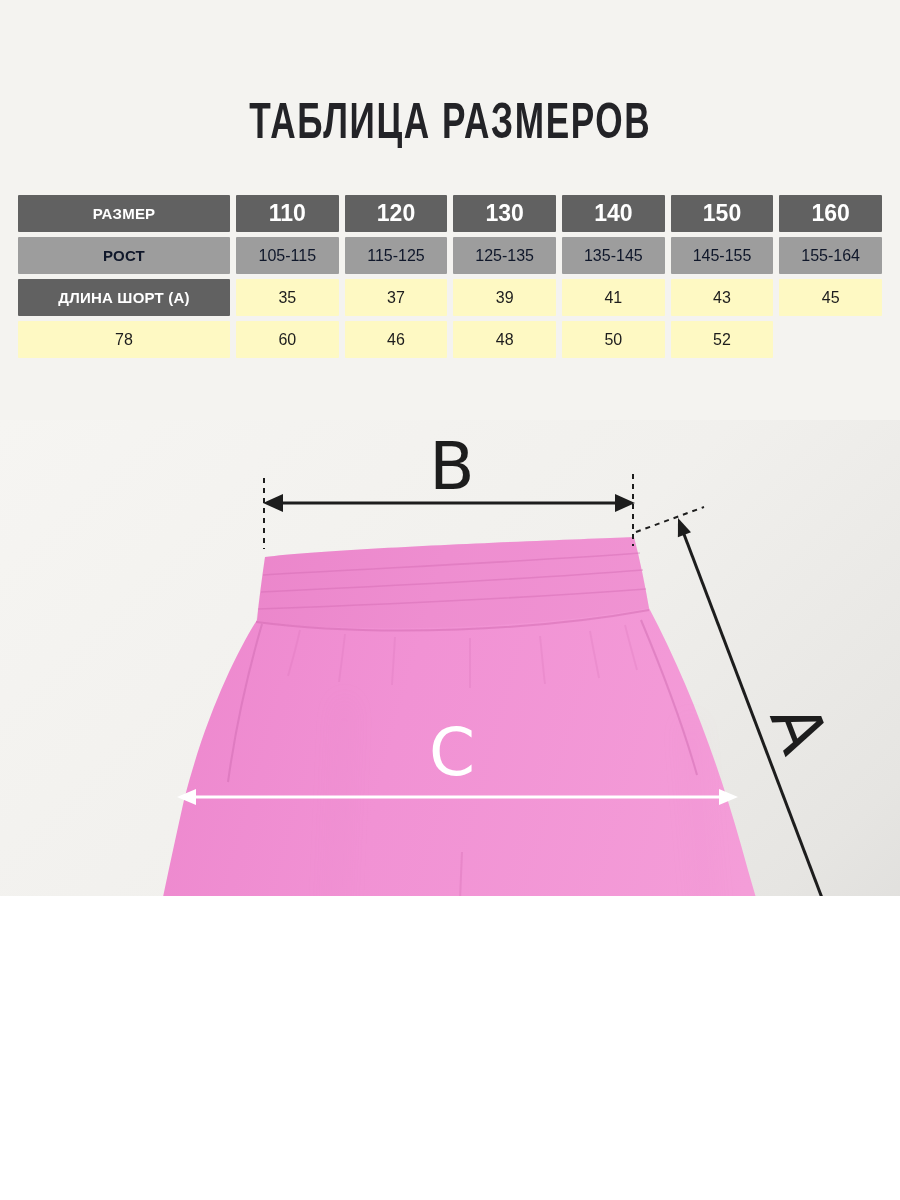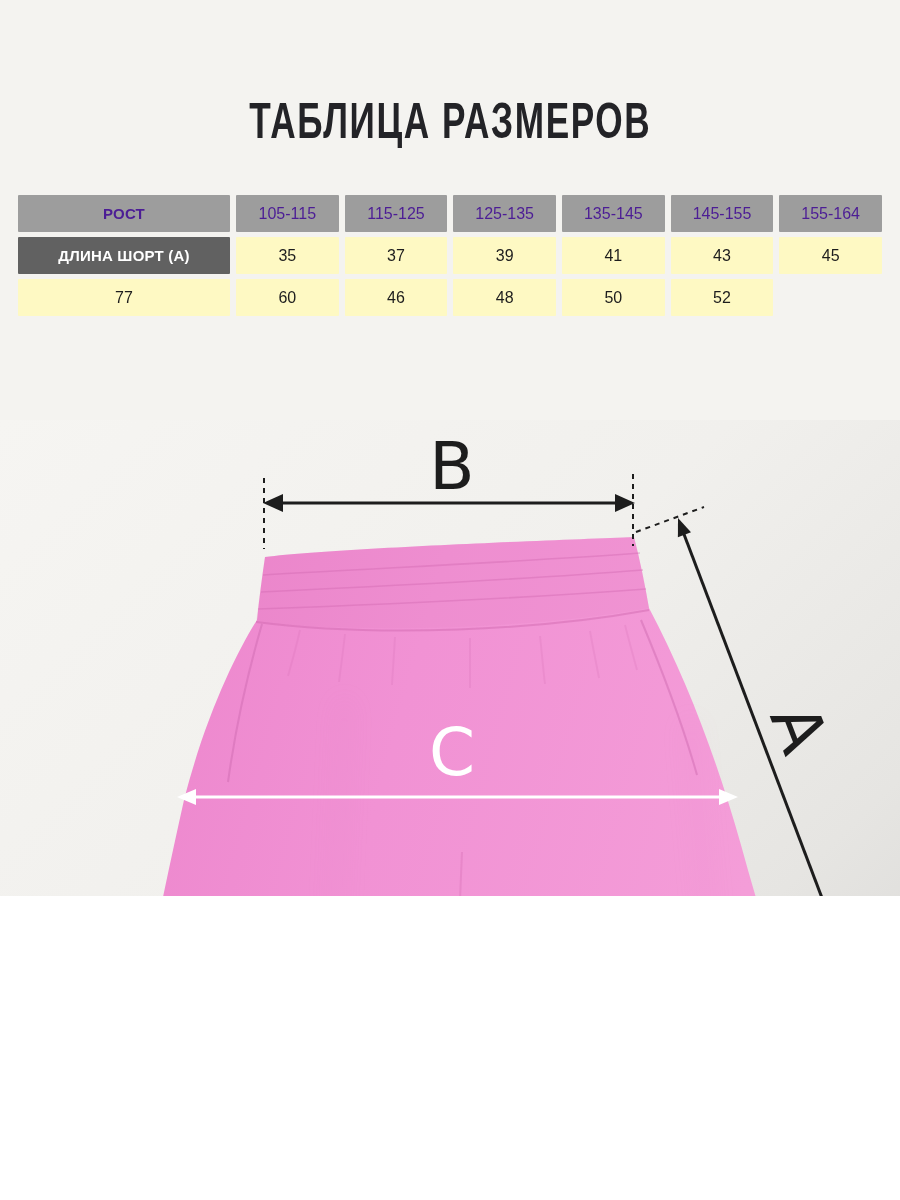--- a/index.html
+++ b/index.html
@@ -20,55 +20,64 @@
   .table-wrap{position:absolute;left:18px;right:18px;top:195px;}
   .trow{
     display:grid;grid-template-columns:212px repeat(6,1fr);
     gap:6px;height:37px;margin-bottom:5px;
   }
   .cell{
     display:flex;align-items:center;justify-content:center;
     border-radius:1px;white-space:nowrap;
   }
   .bg-dark{background:#616161;color:#ffffff;}
-  .bg-mid{background:#9d9d9d;color:#4c1d95;}
+  .bg-mid{background:#9d9d9d;color:#0f172a;}
   .bg-light{background:#fef9c3;color:#1d1d1d;}
   .lbl{font-size:15px;font-weight:700;letter-spacing:.2px;}
   .val-b{font-size:23px;font-weight:700;}
   .val{font-size:16px;font-weight:400;}
   .photo{position:absolute;left:0;top:420px;width:900px;height:780px;}
 </style>
 </head>
 <body>
 
 <div class="page">
 
   <h1 class="title"><span class="title-inner">ТАБЛИЦА РАЗМЕРОВ</span></h1>
 
   <div class="table-wrap">
+    <div class="trow">
+      <div class="cell bg-dark lbl">РАЗМЕР</div>
+      <div class="cell bg-dark val-b">110</div>
+      <div class="cell bg-dark val-b">120</div>
+      <div class="cell bg-dark val-b">130</div>
+      <div class="cell bg-dark val-b">140</div>
+      <div class="cell bg-dark val-b">150</div>
+      <div class="cell bg-dark val-b">160</div>
+    </div>
     <div class="trow">
       <div class="cell bg-mid lbl">РОСТ</div>
       <div class="cell bg-mid val">105-115</div>
       <div class="cell bg-mid val">115-125</div>
       <div class="cell bg-mid val">125-135</div>
       <div class="cell bg-mid val">135-145</div>
       <div class="cell bg-mid val">145-155</div>
       <div class="cell bg-mid val">155-164</div>
     </div>
     <div class="trow">
       <div class="cell bg-dark lbl">ДЛИНА ШОРТ (А)</div>
       <div class="cell bg-light val">35</div>
       <div class="cell bg-light val">37</div>
       <div class="cell bg-light val">39</div>
       <div class="cell bg-light val">41</div>
       <div class="cell bg-light val">43</div>
       <div class="cell bg-light val">45</div>
     </div>
     <div class="trow">
-      <div class="cell bg-light val">77</div>
+      <div class="cell bg-light val">78</div>
       <div class="cell bg-light val">60</div>
       <div class="cell bg-light val">46</div>
       <div class="cell bg-light val">48</div>
       <div class="cell bg-light val">50</div>
       <div class="cell bg-light val">52</div>
     </div>
   </div>
 
   <svg class="photo" viewBox="0 420 900 780">
     <defs>

